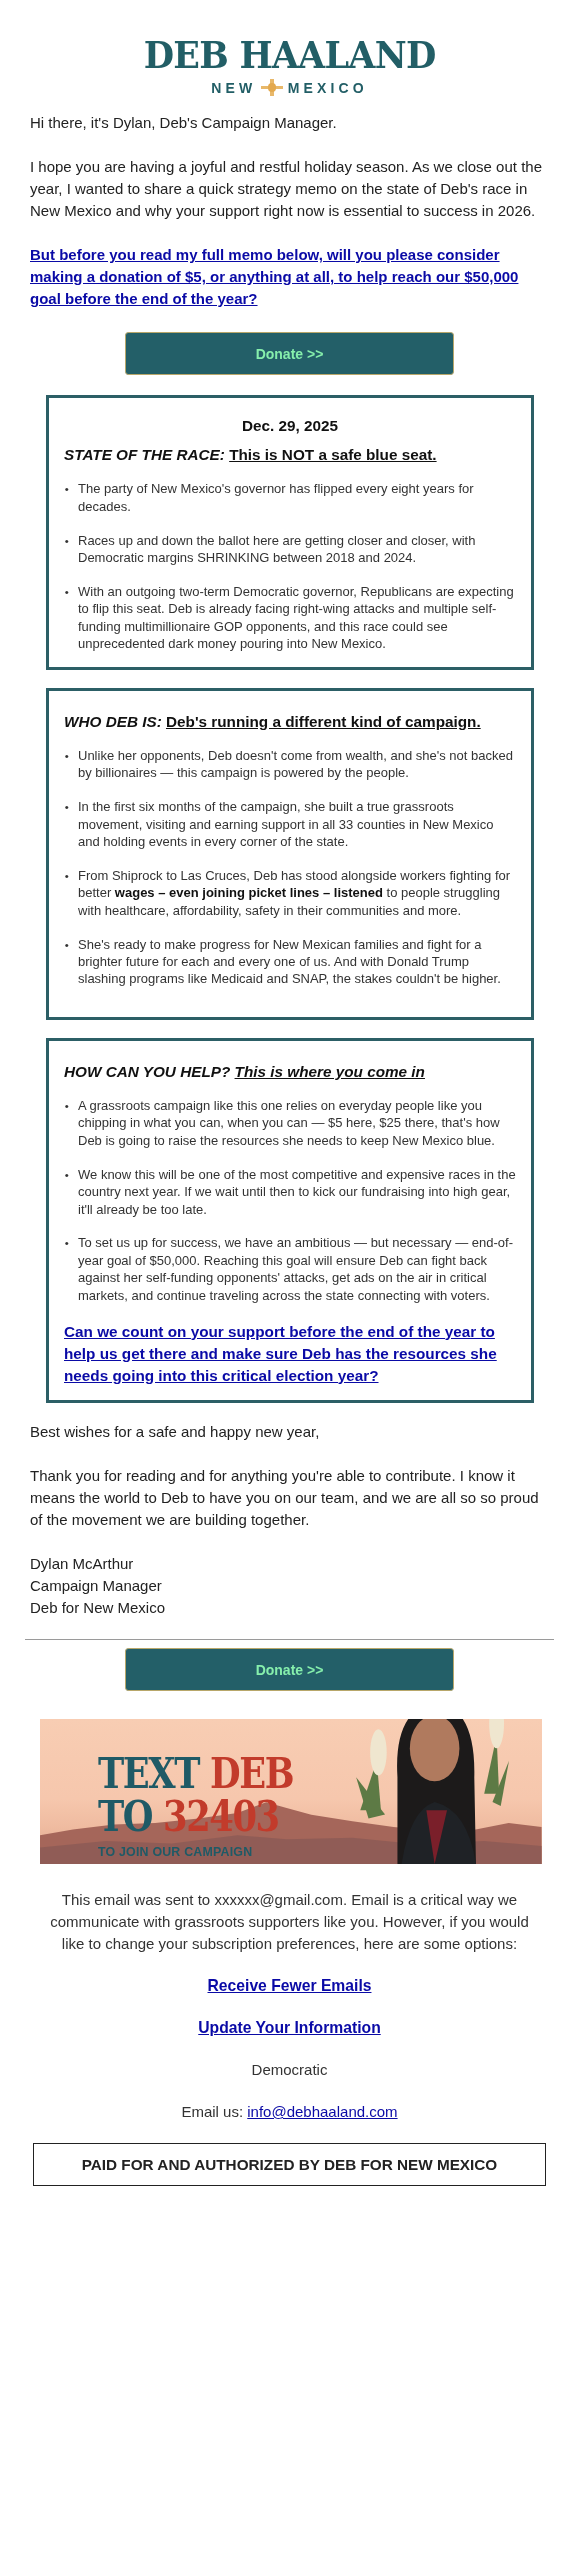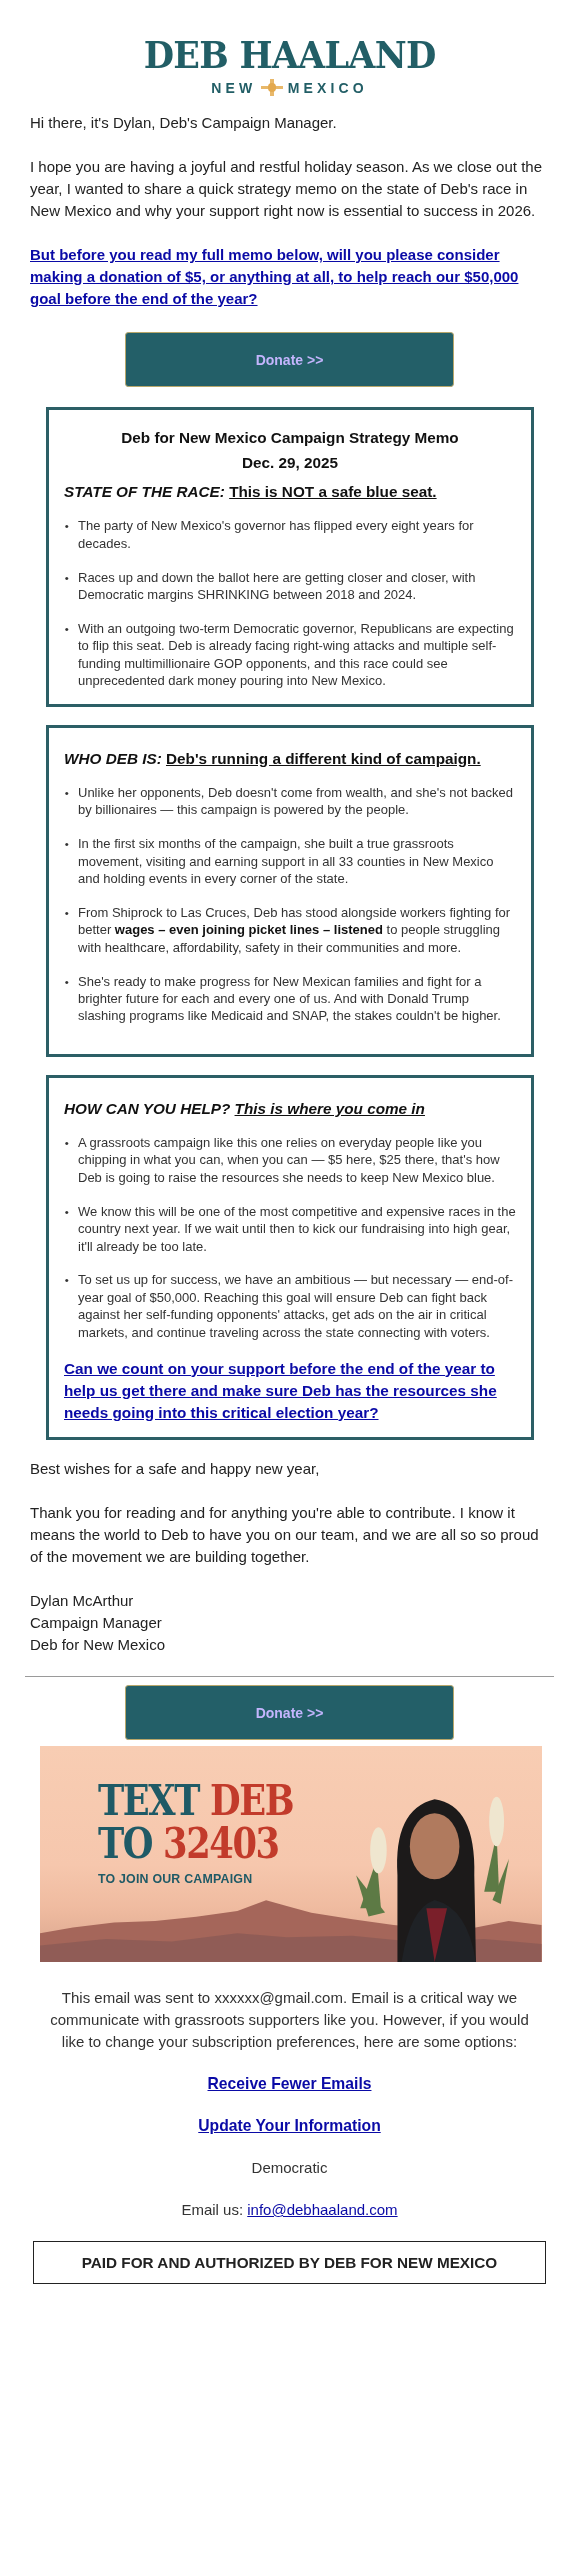--- a/index.html
+++ b/index.html
@@ -10,34 +10,34 @@
   .logo-sub { display: flex; align-items: center; gap: 5px; margin-top: 5px; color: #225e66; font-family: "Liberation Sans", sans-serif; font-weight: bold; font-size: 14px; letter-spacing: 4.1px; }
   .zia { width: 21.5px; height: 16.5px; position: relative; display: inline-block; }
   .zia .h { position: absolute; left: 0; right: 0; top: 6.6px; height: 3.3px; background: #e8b86a; }
   .zia .v { position: absolute; top: 0; bottom: 0; left: 9px; width: 3.3px; background: #e8b86a; }
   .zia .c { position: absolute; left: 6.6px; top: 4.1px; width: 8.3px; height: 8.3px; border-radius: 50%; background: #e3a94f; }
   .content { padding: 0 30px; font-size: 15px; line-height: 22px; }
   .content p { margin: 0 0 22px 0; }
   .greeting { margin-top: 5px !important; }
   a.blue-bold { color: #0a0aa6; font-weight: bold; text-decoration: underline; }
   .donate-wrap { display: flex; justify-content: center; margin: 0 0 20px 0; }
-  .donate-btn { width: 329px; height: 55px; background: #235f68; border: 0.8px solid #b8a76a; border-radius: 3.3px; color: #c4b5fd; font-weight: bold; font-size: 14px; display: flex; align-items: center; justify-content: center; cursor: pointer; box-sizing: border-box; }
+  .donate-btn { width: 329px; height: 43px; background: #235f68; border: 0.8px solid #b8a76a; border-radius: 3.3px; color: #86efac; font-weight: bold; font-size: 14px; display: flex; align-items: center; justify-content: center; cursor: pointer; box-sizing: border-box; }
   .memo-box { margin: 0 45px 18px 46px; border: 3.3px solid #2c5f66; padding: 15px 15px 13.2px 15px; font-size: 13px; line-height: 17.4px; color: #333; }
   .memo-title { text-align: center; font-weight: bold; font-size: 15.3px; line-height: 25px; color: #111; margin-bottom: 8.3px; }
   .section-head { font-size: 15.3px; font-weight: bold; color: #111; margin: 6.6px 0 16.5px 0; }
   .section-head .lbl { font-style: italic; }
   .section-head .ul { text-decoration: underline; }
   ul.bullets { margin: 0; padding: 0 0 0 14px; list-style: none; }
   ul.bullets li { position: relative; margin-bottom: 16.5px; }
   ul.bullets li::before { content: "•"; position: absolute; left: -13.2px; top: 0; font-size: 11.6px; }
   .highlight { background: #f7f72c; font-weight: bold; font-size: 15px; color: #111; padding: 0 0.8px; }
   .cta-in-box { font-size: 15.3px; line-height: 22px; margin-top: 5px; }
   .signature p { margin: 0; }
   hr.divider { border: none; border-top: 1.7px solid #9a9a9a; margin: 20px 25px 8.3px 25px; }
-  .banner { margin: 6px 37px 0 40px; height: 216px; position: relative; overflow: hidden;
+  .banner { margin: 28px 37px 0 40px; height: 145px; position: relative; overflow: hidden;
     background: linear-gradient(180deg, #f8cdb3 0%, #f6c7ad 55%, #efbba0 75%, #d7a38c 100%); }
   .banner .mountains { position: absolute; left: 0; right: 0; bottom: 0; height: 74px; }
   .banner .text1 { position: absolute; left: 58px; top: 33px; font-family: "DejaVu Serif", serif; font-weight: bold; font-size: 43px; line-height: 43px; letter-spacing: -1.7px; transform: scaleX(0.82); transform-origin: left top; }
   .banner .teal { color: #1f5a66; }
   .banner .red { color: #c23b2b; }
   .banner .sub { position: absolute; left: 58px; top: 126px; font-weight: bold; font-size: 12.4px; color: #1f5a66; letter-spacing: 0.2px; }
   .banner .person { position: absolute; right: 33px; bottom: 0; width: 157px; height: 186px; }
   .footer { text-align: center; font-size: 15px; line-height: 22px; color: #333; padding: 0 41px; margin-top: 25px; }
   .footer p { margin: 0 0 20px 0; }
   .footer a.blue-bold { font-size: 15.7px; }
@@ -67,21 +67,20 @@
     <p>I hope you are having a joyful and restful holiday season. As we close out the year, I wanted to share a quick strategy memo on the state of Deb's race in New Mexico and why your support right now is essential to success in 2026.</p>
     <p><a class="blue-bold">But before you read my full memo below, will you please consider making a donation of $5, or anything at all, to help reach our $50,000 goal before the end of the year?</a></p>
   </div>
 
   <div class="donate-wrap">
     <div class="donate-btn">Donate &gt;&gt;</div>
   </div>
 
   <div class="memo-box">
     <div class="memo-title">
-      <div>Deb for New Mexico Campaign Strategy Memo</div>
       <div>Dec. 29, 2025</div>
     </div>
     <div class="section-head">
       <span class="lbl">STATE OF THE RACE:</span>
       <span class="ul">This is NOT a safe blue seat.</span>
     </div>
     <ul class="bullets">
       <li>The party of New Mexico's governor has flipped every eight years for decades.</li>
       <li>Races up and down the ballot here are getting closer and closer, with Democratic margins SHRINKING between 2018 and 2024.</li>
       <li style="margin-bottom:1.7px">With an outgoing two-term Democratic governor, Republicans are expecting to flip this seat. Deb is already facing right-wing attacks and multiple self-funding multimillionaire GOP opponents, and this race could see unprecedented dark money pouring into New Mexico.</li>

